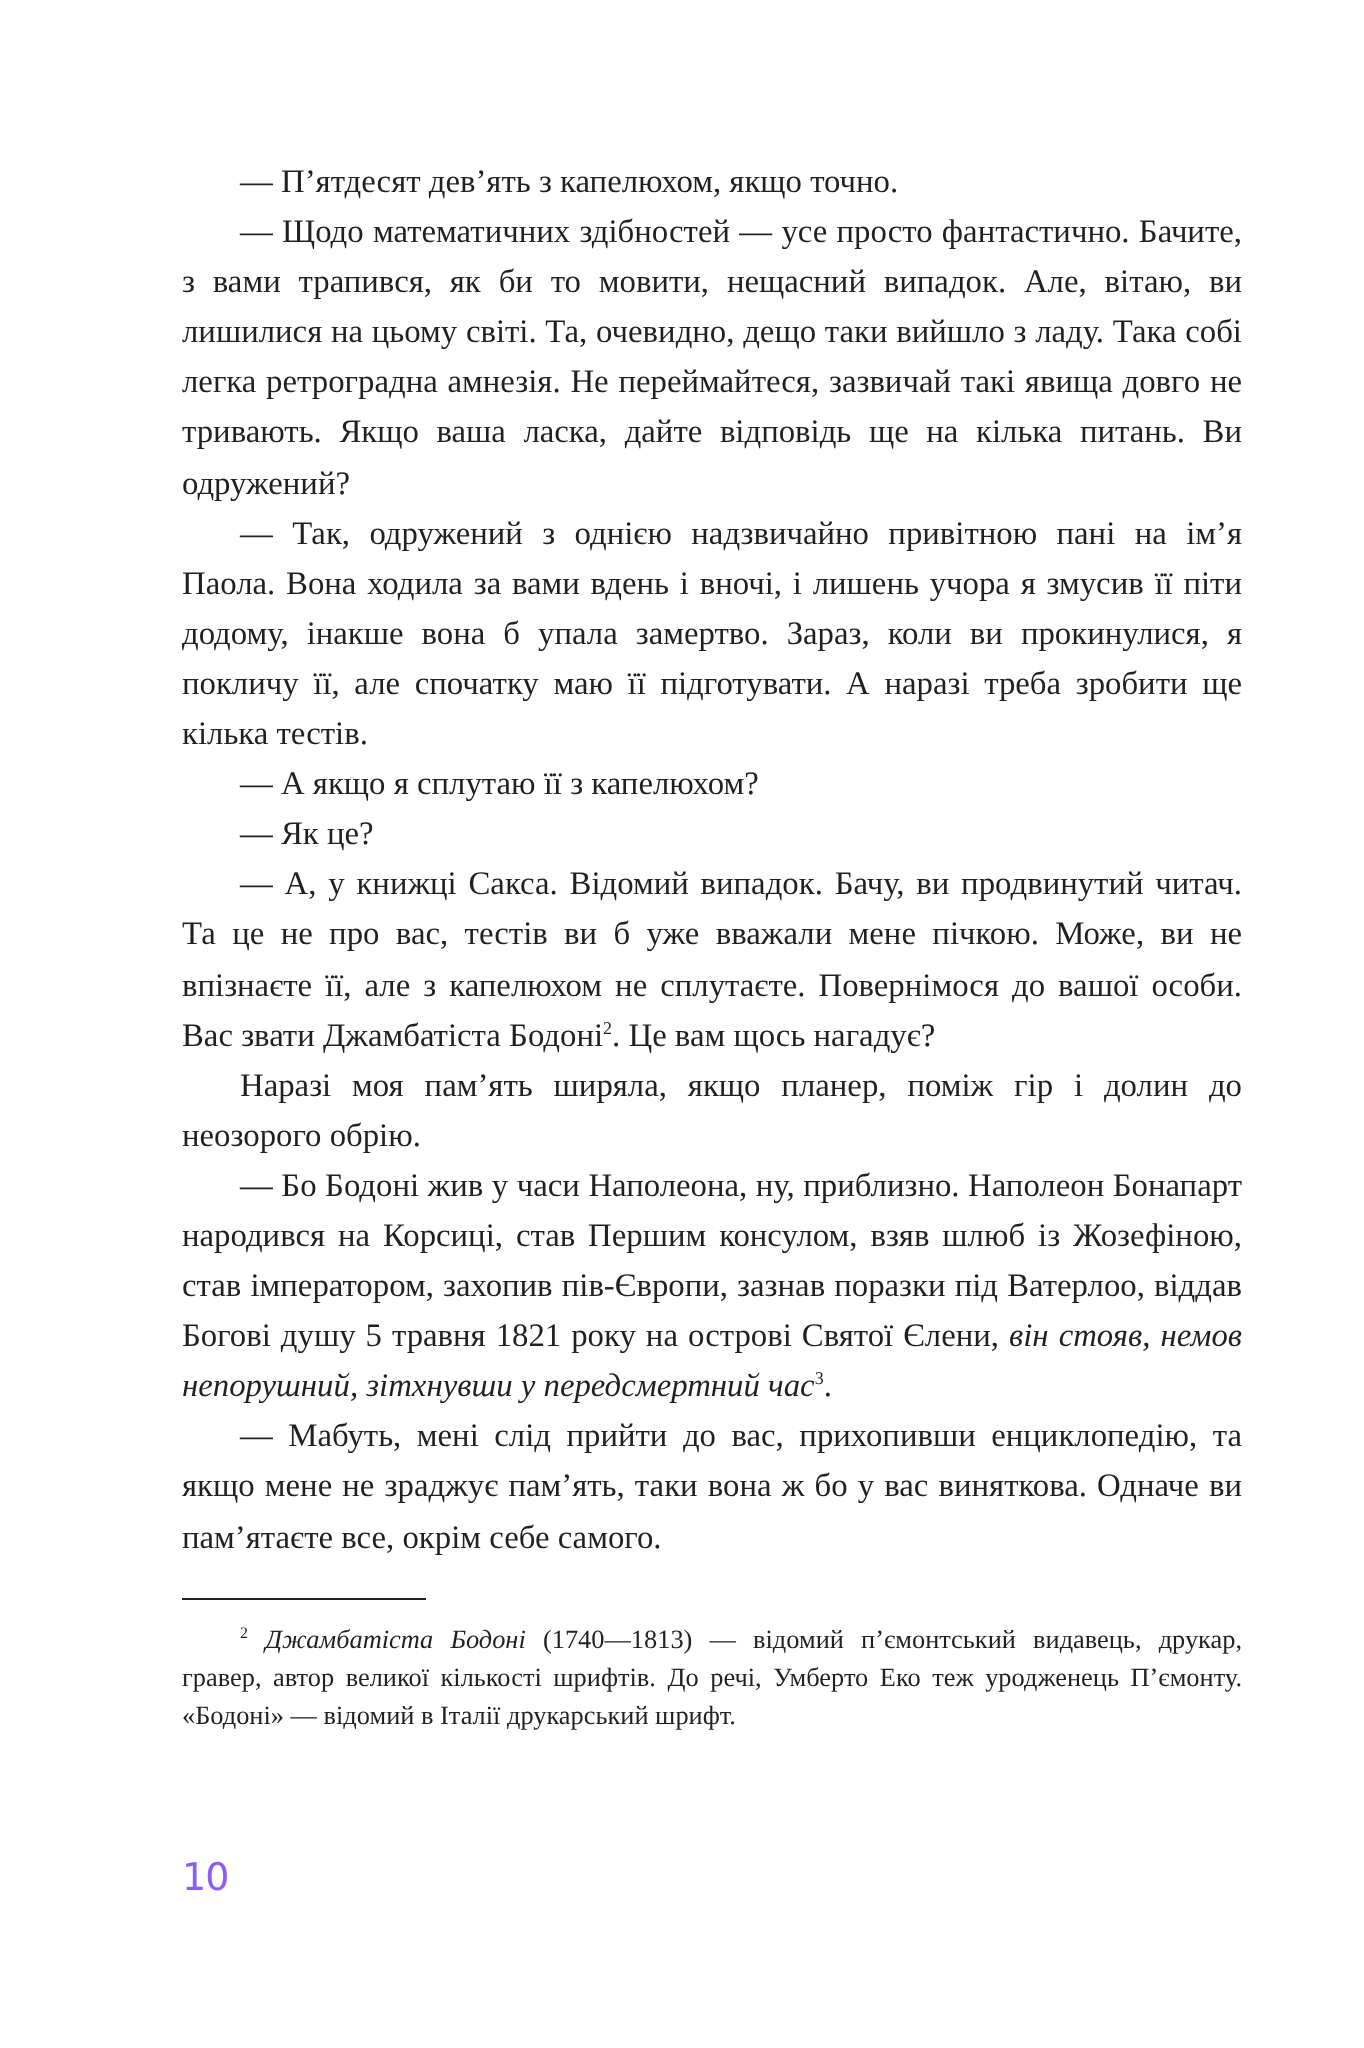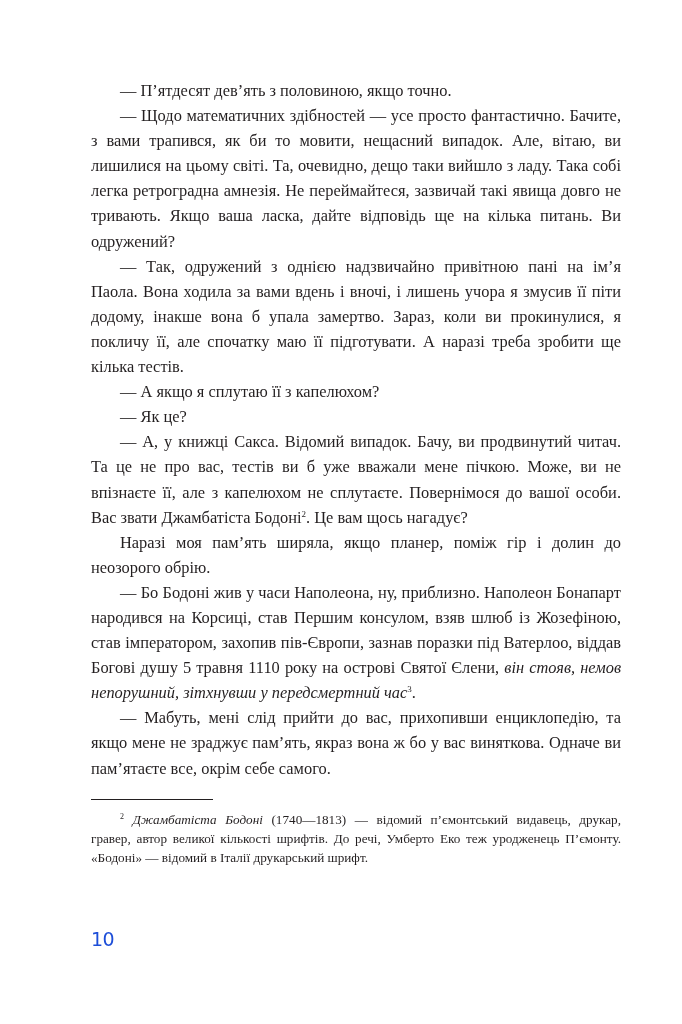--- a/index.html
+++ b/index.html
@@ -3,37 +3,37 @@
 <meta charset="utf-8">
 <style>
   html, body { margin: 0; padding: 0; background: #ffffff; }
   body { width: 682px; height: 1024px; position: relative; overflow: hidden; color: #231f20; }
   .page { position: absolute; left: 91px; top: 78px; width: 530px; font-family: "Liberation Serif", "DejaVu Serif", serif; }
   .body-text p { margin: 0; font-size: 16.4px; line-height: 25.1px; text-align: justify; text-indent: 29px; hyphens: manual; }
   sup { font-size: 9px; line-height: 0; vertical-align: 6px; }
   .rule { width: 122px; height: 0; border-top: 1px solid #231f20; margin: 18px 0 10px 0; }
   .notes p { margin: 0; font-size: 13.2px; line-height: 19.2px; text-align: justify; text-indent: 29px; }
   .notes sup { font-size: 8px; vertical-align: 5px; }
-  .page-number { position: absolute; left: 91px; top: 928px; font-family: "DejaVu Sans", sans-serif; font-size: 19px; color: #1d4ed8; letter-spacing: -0.5px; }
+  .page-number { position: absolute; left: 91px; top: 928px; font-family: "DejaVu Sans", sans-serif; font-size: 19px; color: #8b5cf6; letter-spacing: -0.5px; }
   em { font-style: italic; }
 </style>
 </head>
 <body>
 
 <div class="page">
   <div class="body-text">
-    <p>— П’ятдесят дев’ять з половиною, якщо точно.</p>
+    <p>— П’ятдесят дев’ять з капелюхом, якщо точно.</p>
     <p>— Щодо математичних здібностей — усе просто фантастично. Бачите, з вами трапився, як би то мовити, нещасний випадок. Але, вітаю, ви лишилися на цьому світі. Та, очевидно, дещо таки вийшло з ладу. Така собі легка ретроградна амнезія. Не переймайтеся, зазвичай такі явища довго не тривають. Якщо ваша ласка, дайте відповідь ще на кілька питань. Ви одружений?</p>
     <p>— Так, одружений з однією надзвичайно привітною пані на ім’я Паола. Вона ходила за вами вдень і вночі, і лишень учора я змусив її піти додому, інакше вона б упала замертво. Зараз, коли ви прокинулися, я покличу її, але спочатку маю її підготувати. А наразі треба зробити ще кілька тестів.</p>
     <p>— А якщо я сплутаю її з капелюхом?</p>
     <p>— Як це?</p>
     <p><span>— А, у книжці Сакса. Відомий випадок. Бачу, ви продвинутий читач. Та це не про вас, тестів ви б уже вважали мене пічкою. Може, ви не впізнаєте її, але з капелюхом не сплутаєте. Повернімося до вашої особи. Вас звати Джамбатіста Бодоні</span><sup>2</sup><span>. Це вам щось нагадує?</span></p>
     <p>Наразі моя пам’ять ширяла, якщо планер, поміж гір і долин до неозорого обрію.</p>
-    <p><span>— Бо Бодоні жив у часи Наполеона, ну, приблизно. Наполеон Бонапарт народився на Корсиці, став Першим консулом, взяв шлюб із Жозефіною, став імператором, захопив пів-Європи, зазнав поразки під Ватерлоо, віддав Богові душу 5 травня 1110 року на острові Святої Єлени, </span><em>він стояв, немов непорушний, зітхнувши у передсмертний час</em><sup>3</sup><span>.</span></p>
-    <p>— Мабуть, мені слід прийти до вас, прихопивши енциклопедію, та якщо мене не зраджує пам’ять, якраз вона ж бо у вас виняткова. Одначе ви пам’ятаєте все, окрім себе самого.</p>
+    <p><span>— Бо Бодоні жив у часи Наполеона, ну, приблизно. Наполеон Бонапарт народився на Корсиці, став Першим консулом, взяв шлюб із Жозефіною, став імператором, захопив пів-Європи, зазнав поразки під Ватерлоо, віддав Богові душу 5 травня 1821 року на острові Святої Єлени, </span><em>він стояв, немов непорушний, зітхнувши у передсмертний час</em><sup>3</sup><span>.</span></p>
+    <p>— Мабуть, мені слід прийти до вас, прихопивши енциклопедію, та якщо мене не зраджує пам’ять, таки вона ж бо у вас виняткова. Одначе ви пам’ятаєте все, окрім себе самого.</p>
   </div>
 
   <div class="rule"></div>
 
   <div class="notes">
     <p><sup>2</sup> <em>Джамбатіста Бодоні</em><span> (1740—1813) — відомий п’ємонтський видавець, друкар, гравер, автор великої кількості шрифтів. До речі, Умберто Еко теж уродженець П’ємонту. «Бодоні» — відомий в Італії друкарський шрифт.</span></p>
 
   </div>
 </div>
 

